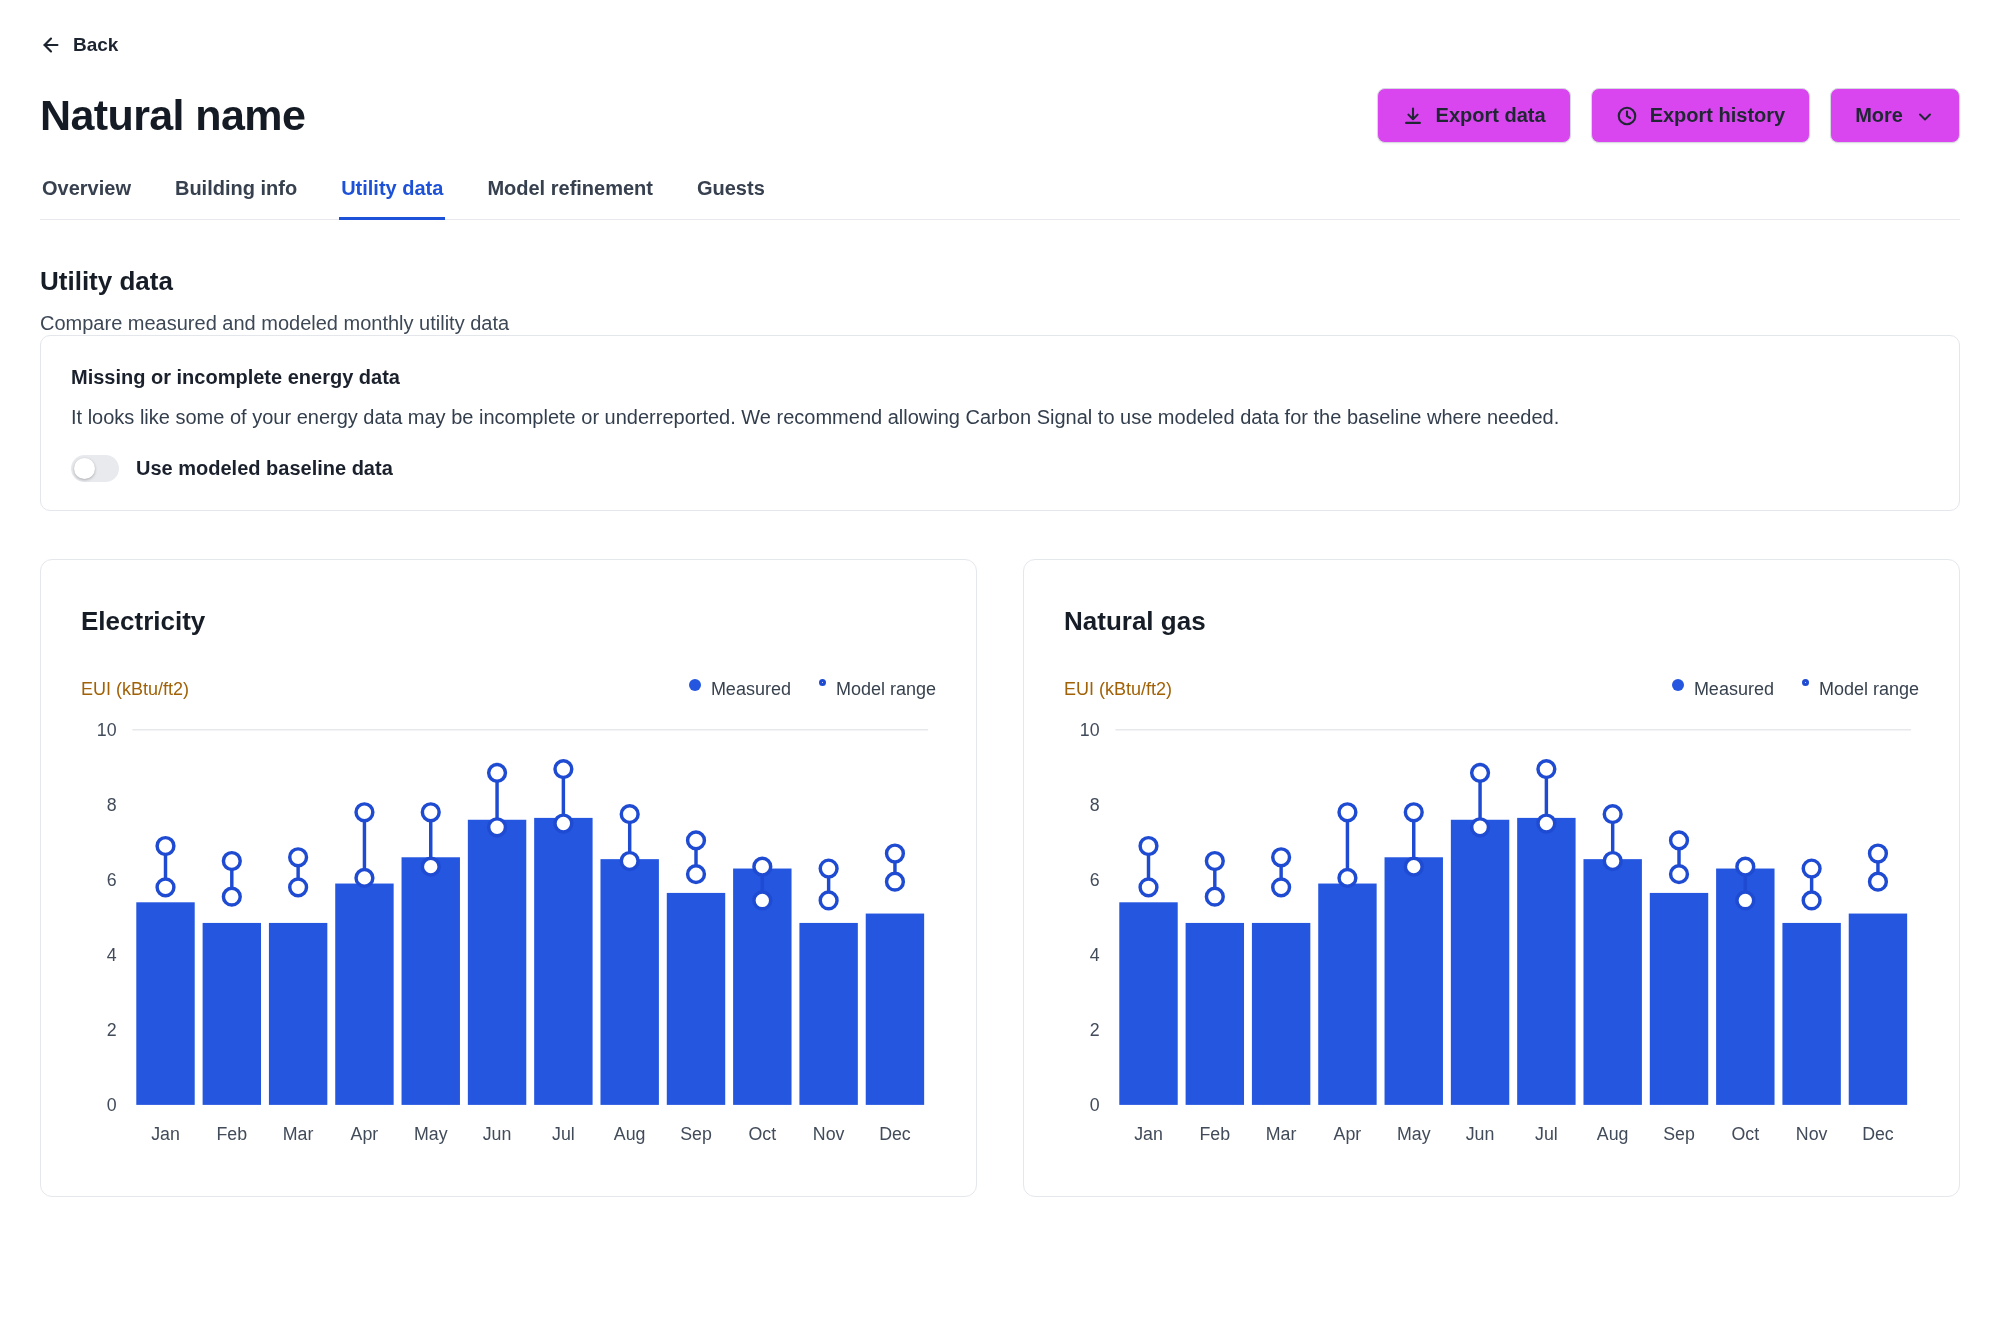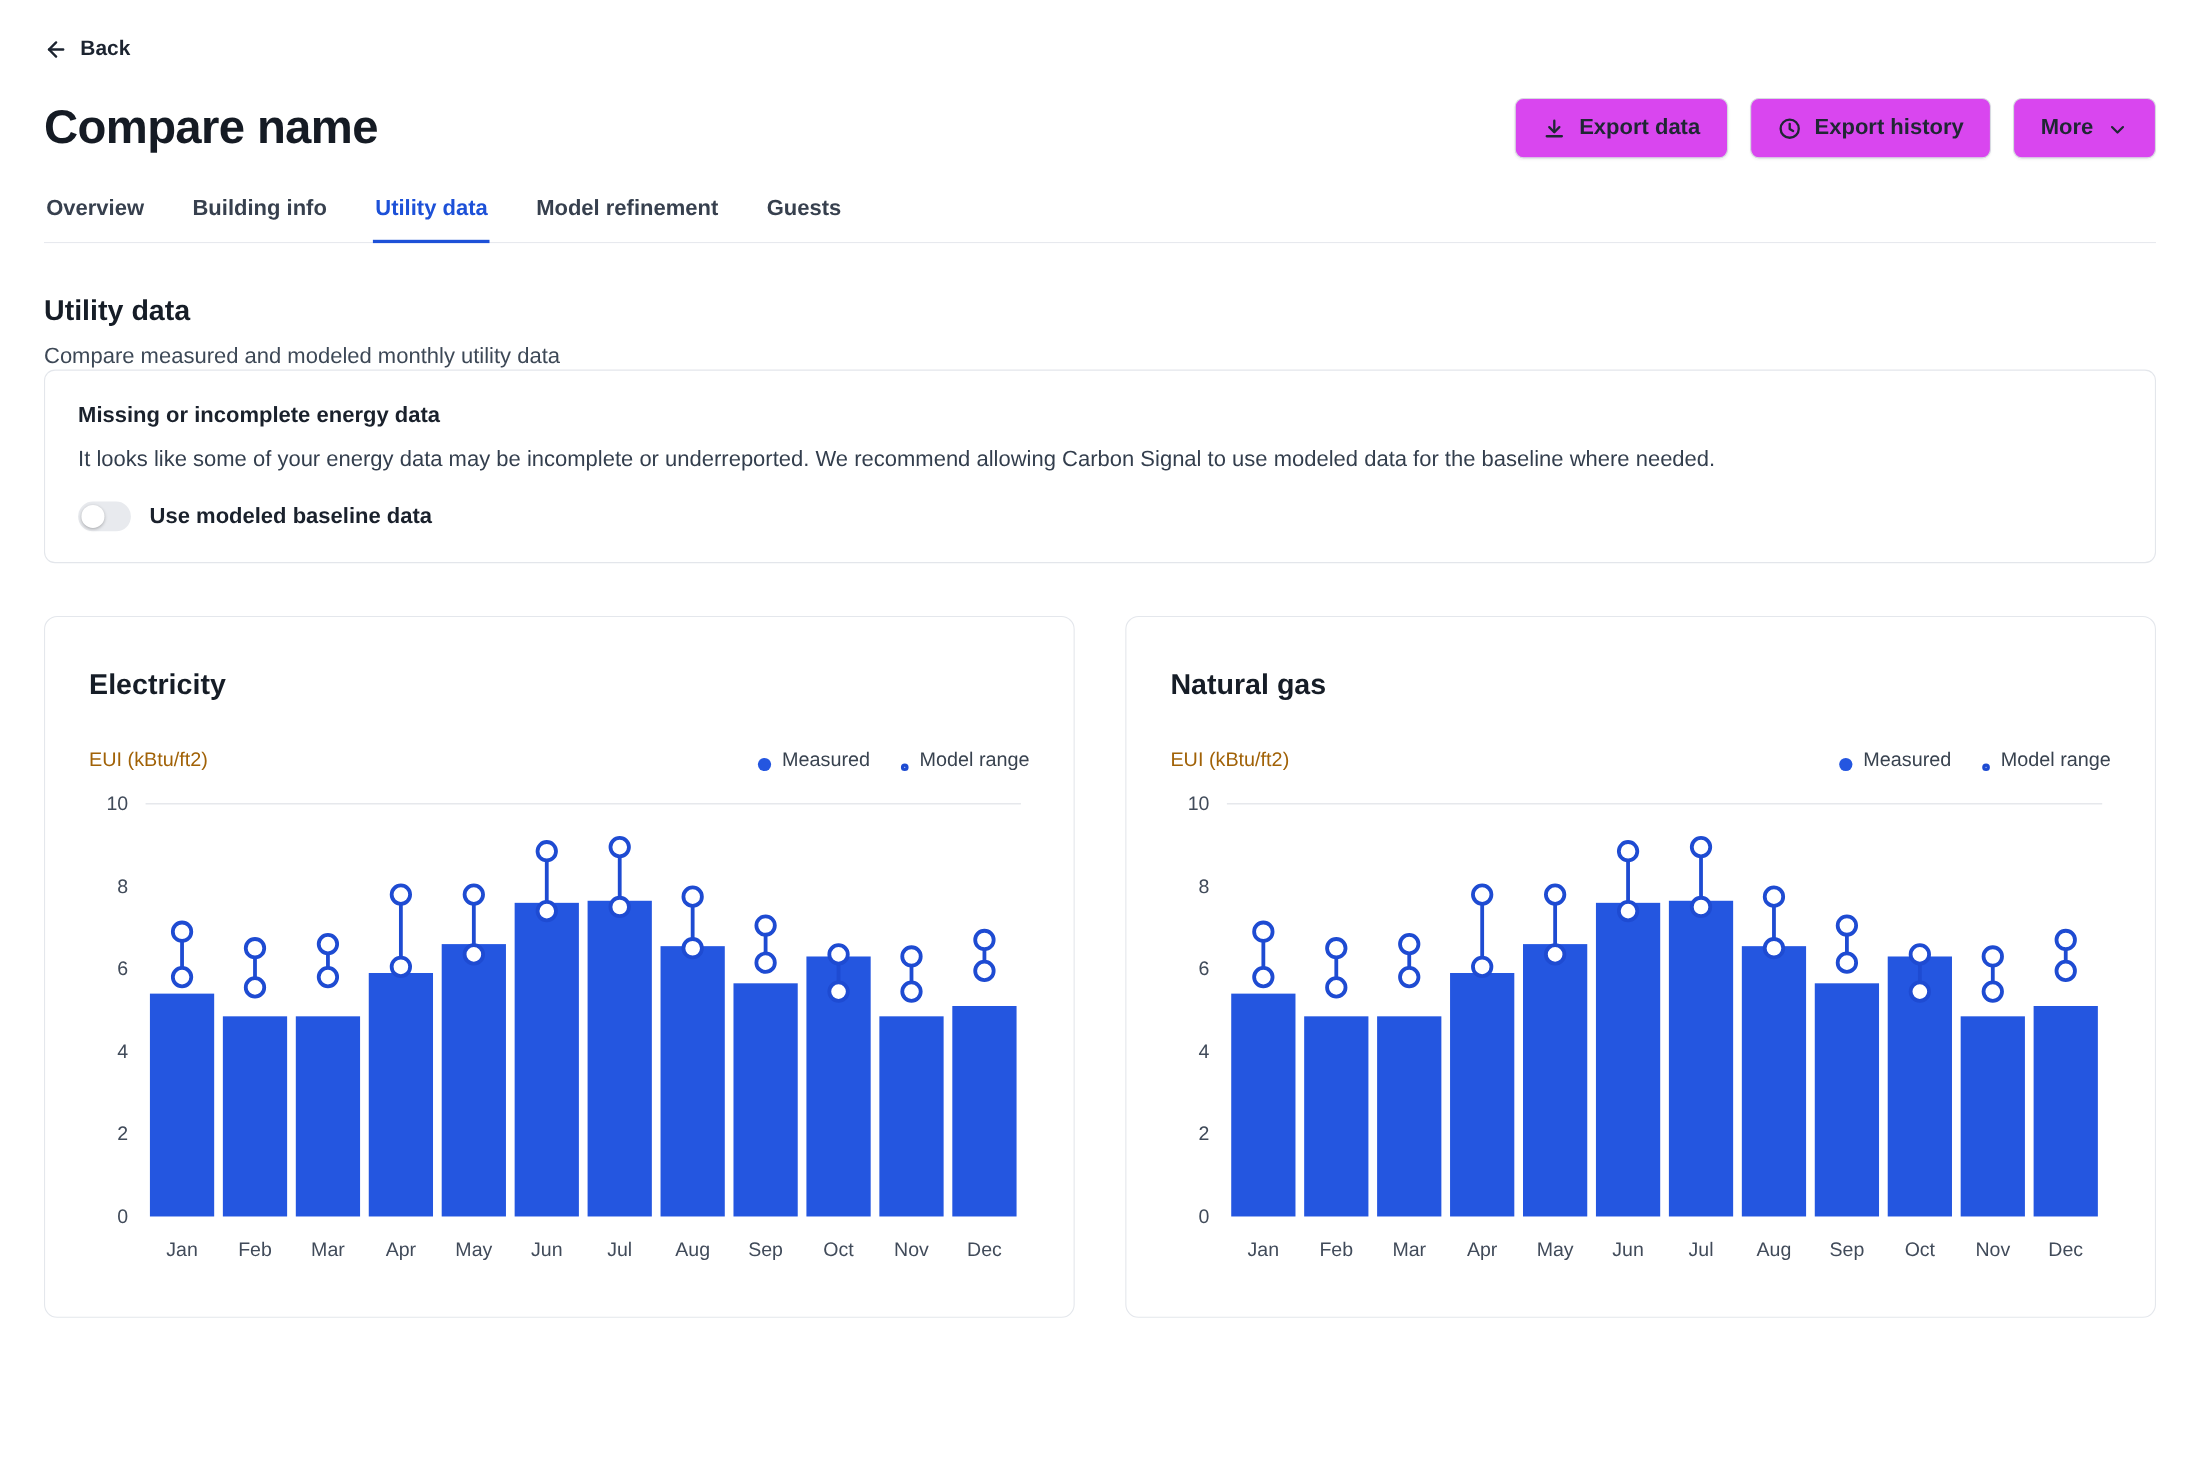--- a/index.html
+++ b/index.html
@@ -62,42 +62,42 @@
   }
   .toggle-label { font-size:20px; font-weight:700; color:#1a212c; }
 
   
   .charts { display:grid; grid-template-columns:1fr 1fr; gap:46px; margin-top:48px;border-radius:25px; }
   .card { border:1px solid #e4e7ec; border-radius:12px; padding:46px 40px 22px; background:#fff; }
   .card-title { font-size:26px; font-weight:700; margin:0; color:#161d27; }
   .chart-meta { display:flex; justify-content:space-between; align-items:center; margin-top:42px; margin-bottom:8px; }
   .ylabel { font-size:18px; color:#a16207; }
   .legend { display:flex; align-items:center; gap:28px; font-size:18px; color:#38424f; }
-  .legend-item { display:flex; align-items:flex-end; gap:10px; }
+  .legend-item { display:flex; align-items:flex-start; gap:10px; }
   .dot { width:12px; height:12px; border-radius:50%; flex:0 0 auto; }
   .dot.open { width:7px; height:7px; background:#fff; border:3.5px solid #1e4bd2; }
   .plot svg { display:block; width:100%; height:auto; }
   .tick { font-size:18px; fill:#414b5a; font-family:"Liberation Sans", sans-serif; }
 </style>
 </head>
 <body>
 
 <header>
   <button class="back-btn">
     <span>
       <svg class="icon" width="22" height="22" viewBox="0 0 24 24" fill="none" stroke="currentColor" stroke-width="2.4" stroke-linecap="round" stroke-linejoin="round">
         <path d="M19 12H5"></path>
           <path d="M12 19l-7-7 7-7"></path>
       </svg>
     </span>
     <span>Back</span>
   </button>
 
   <div class="title-row">
-    <h1 class="page-title">Compare name</h1>
+    <h1 class="page-title">Natural name</h1>
     <div class="actions">
       <button class="btn">
         <span>
           <svg class="icon" width="22" height="22" viewBox="0 0 24 24" fill="none" stroke="currentColor" stroke-width="2.3" stroke-linecap="round" stroke-linejoin="round">
             <path d="M12 4v11"></path>
               <path d="M7 10.5l5 5 5-5"></path>
               <path d="M4.5 19.5h15"></path>
           </svg>
         </span>
         <span>Export data</span>

